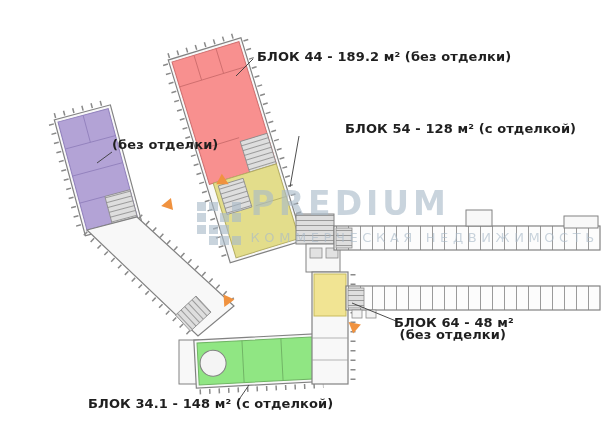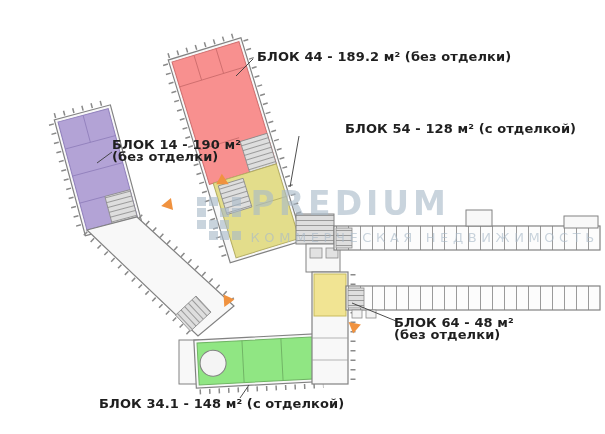--- a/index.html
+++ b/index.html
@@ -8,24 +8,24 @@
     font-family:"DejaVu Sans","Liberation Sans",sans-serif;
   }
   .stage svg{position:absolute;left:0;top:0;}
   .plan-label{
     position:absolute;font-size:13px;font-weight:600;color:#1f1f1f;
     white-space:nowrap;line-height:12px;letter-spacing:.1px;
   }
   #label-44{left:257px;top:51px;}
   #label-54{left:301px;top:123px;padding-left:44px;}
   #label-14{left:112px;top:139px;}
-  #label-64{left:394px;top:317px;width:112px;text-align:left;}
-  #label-341{left:99px;top:398px;}
+  #label-64{left:394px;top:317px;width:112px;text-align:right;}
+  #label-341{left:88px;top:398px;}
   .watermark{
-    position:absolute;left:197px;top:186px;display:flex;align-items:center;gap:10px;
+    position:absolute;left:197px;top:186px;display:flex;align-items:flex-end;gap:10px;
     opacity:.62;pointer-events:none;color:#a9bac9;
   }
   .wm-logo{display:grid;grid-template-columns:repeat(4,9px);grid-auto-rows:9px;gap:2.5px;margin-top:6px;}
   .wm-cell{background:#a9bac9;}
   .wm-cell.empty{background:transparent;}
   .wm-text{display:flex;flex-direction:column;}
   .wm-brand{font-size:33px;font-weight:bold;letter-spacing:4px;line-height:36px;}
   .wm-tagline{font-size:13px;letter-spacing:4.6px;margin-top:8px;}
 </style>
 </head>
@@ -162,21 +162,20 @@
     </div>
     <div class="wm-text">
       <span class="wm-brand">PREDIUM</span>
       <span class="wm-tagline">КОММЕРЧЕСКАЯ НЕДВИЖИМОСТЬ</span>
     </div>
   </div>
 
   <div id="label-44" class="plan-label">БЛОК 44 - 189.2 м² (без отделки)</div>
   <div id="label-54" class="plan-label">БЛОК 54 - 128 м² (с отделкой)</div>
   <div id="label-14" class="plan-label">
-    <div>БЛОК 14 - 190 м²</div>
     <div>(без отделки)</div>
   </div>
   <div id="label-64" class="plan-label">
     <div>БЛОК 64 - 48 м²</div>
     <div>(без отделки)</div>
   </div>
   <div id="label-341" class="plan-label">БЛОК 34.1 - 148 м² (с отделкой)</div>
 
 </div>
 

